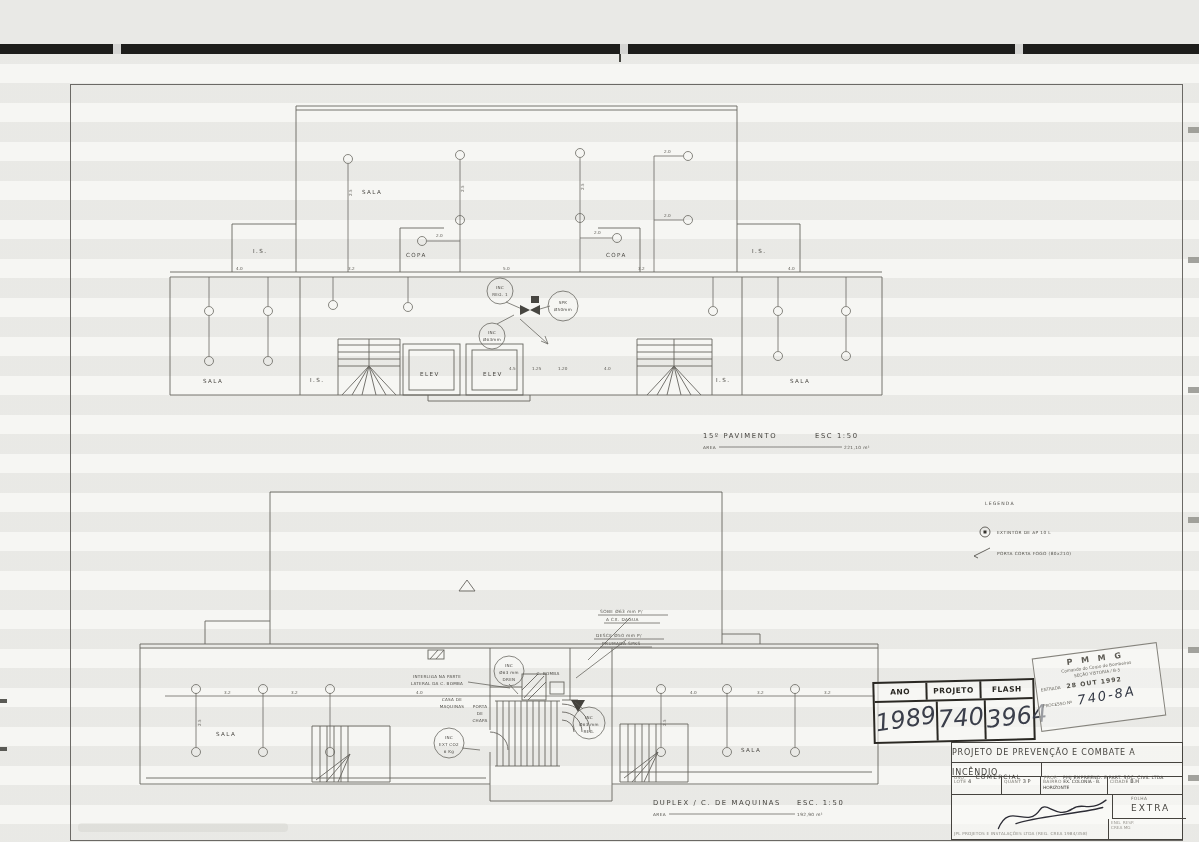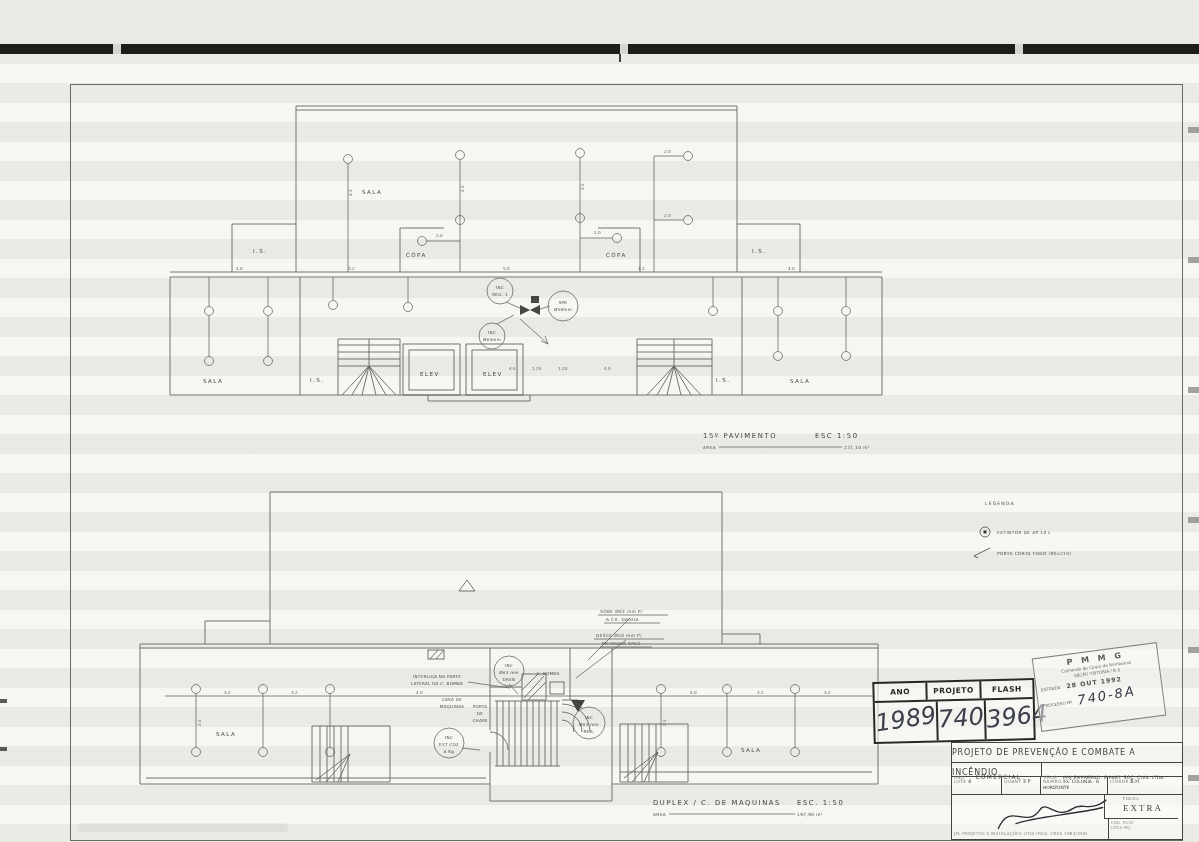--- a/index.html
+++ b/index.html
@@ -59,21 +59,21 @@
     font-size:8px;letter-spacing:.8px;line-height:20px;}
   #tb-r2l{left:0;top:20px;width:90px;height:14px;border-bottom:1px solid #45433e;border-right:1px solid #45433e;padding:1px 2px;}
   #tb-r2l .val{font-size:6px;letter-spacing:1.2px;margin-left:6px;}
   #tb-r2r{left:90px;top:20px;width:140px;height:14px;border-bottom:1px solid #45433e;padding:1px 2px;}
   #tb-r2r .val{font-size:4.6px;letter-spacing:.2px;}
   .r3{top:34px;height:18px;border-bottom:1px solid #45433e;border-right:1px solid #45433e;padding:1px 2px;font-size:5px;}
   #tb-lote{left:0;width:50px;}
   #tb-quant{left:50px;width:39px;}
   #tb-bairro{left:89px;width:67px;}
   #tb-cidade{left:156px;width:74px;border-right:none;}
-  #tb-folha{left:152px;top:52px;width:74px;height:24px;border-left:1px solid #45433e;border-bottom:1px solid #45433e;padding:1px 18px;font-family:Liberation Serif, serif;}
+  #tb-folha{left:160px;top:52px;width:74px;height:24px;border-left:1px solid #45433e;border-bottom:1px solid #45433e;padding:1px 18px;}
   #tb-folha .val{font-size:9px;letter-spacing:2px;text-align:center;margin-top:2px;}
   #tb-resp{left:156px;top:76px;width:74px;height:20px;border-left:1px solid #45433e;padding:1px 2px;font-size:4.2px;color:#999690;}
   #tb-firm{left:2px;top:88px;width:152px;font-size:4.2px;color:#8b8982;letter-spacing:.2px;}
   #sig{left:985px;top:748px;width:150px;height:40px;}
 </style>
 </head>
 <body>
 
 <div id="sheet">
 

